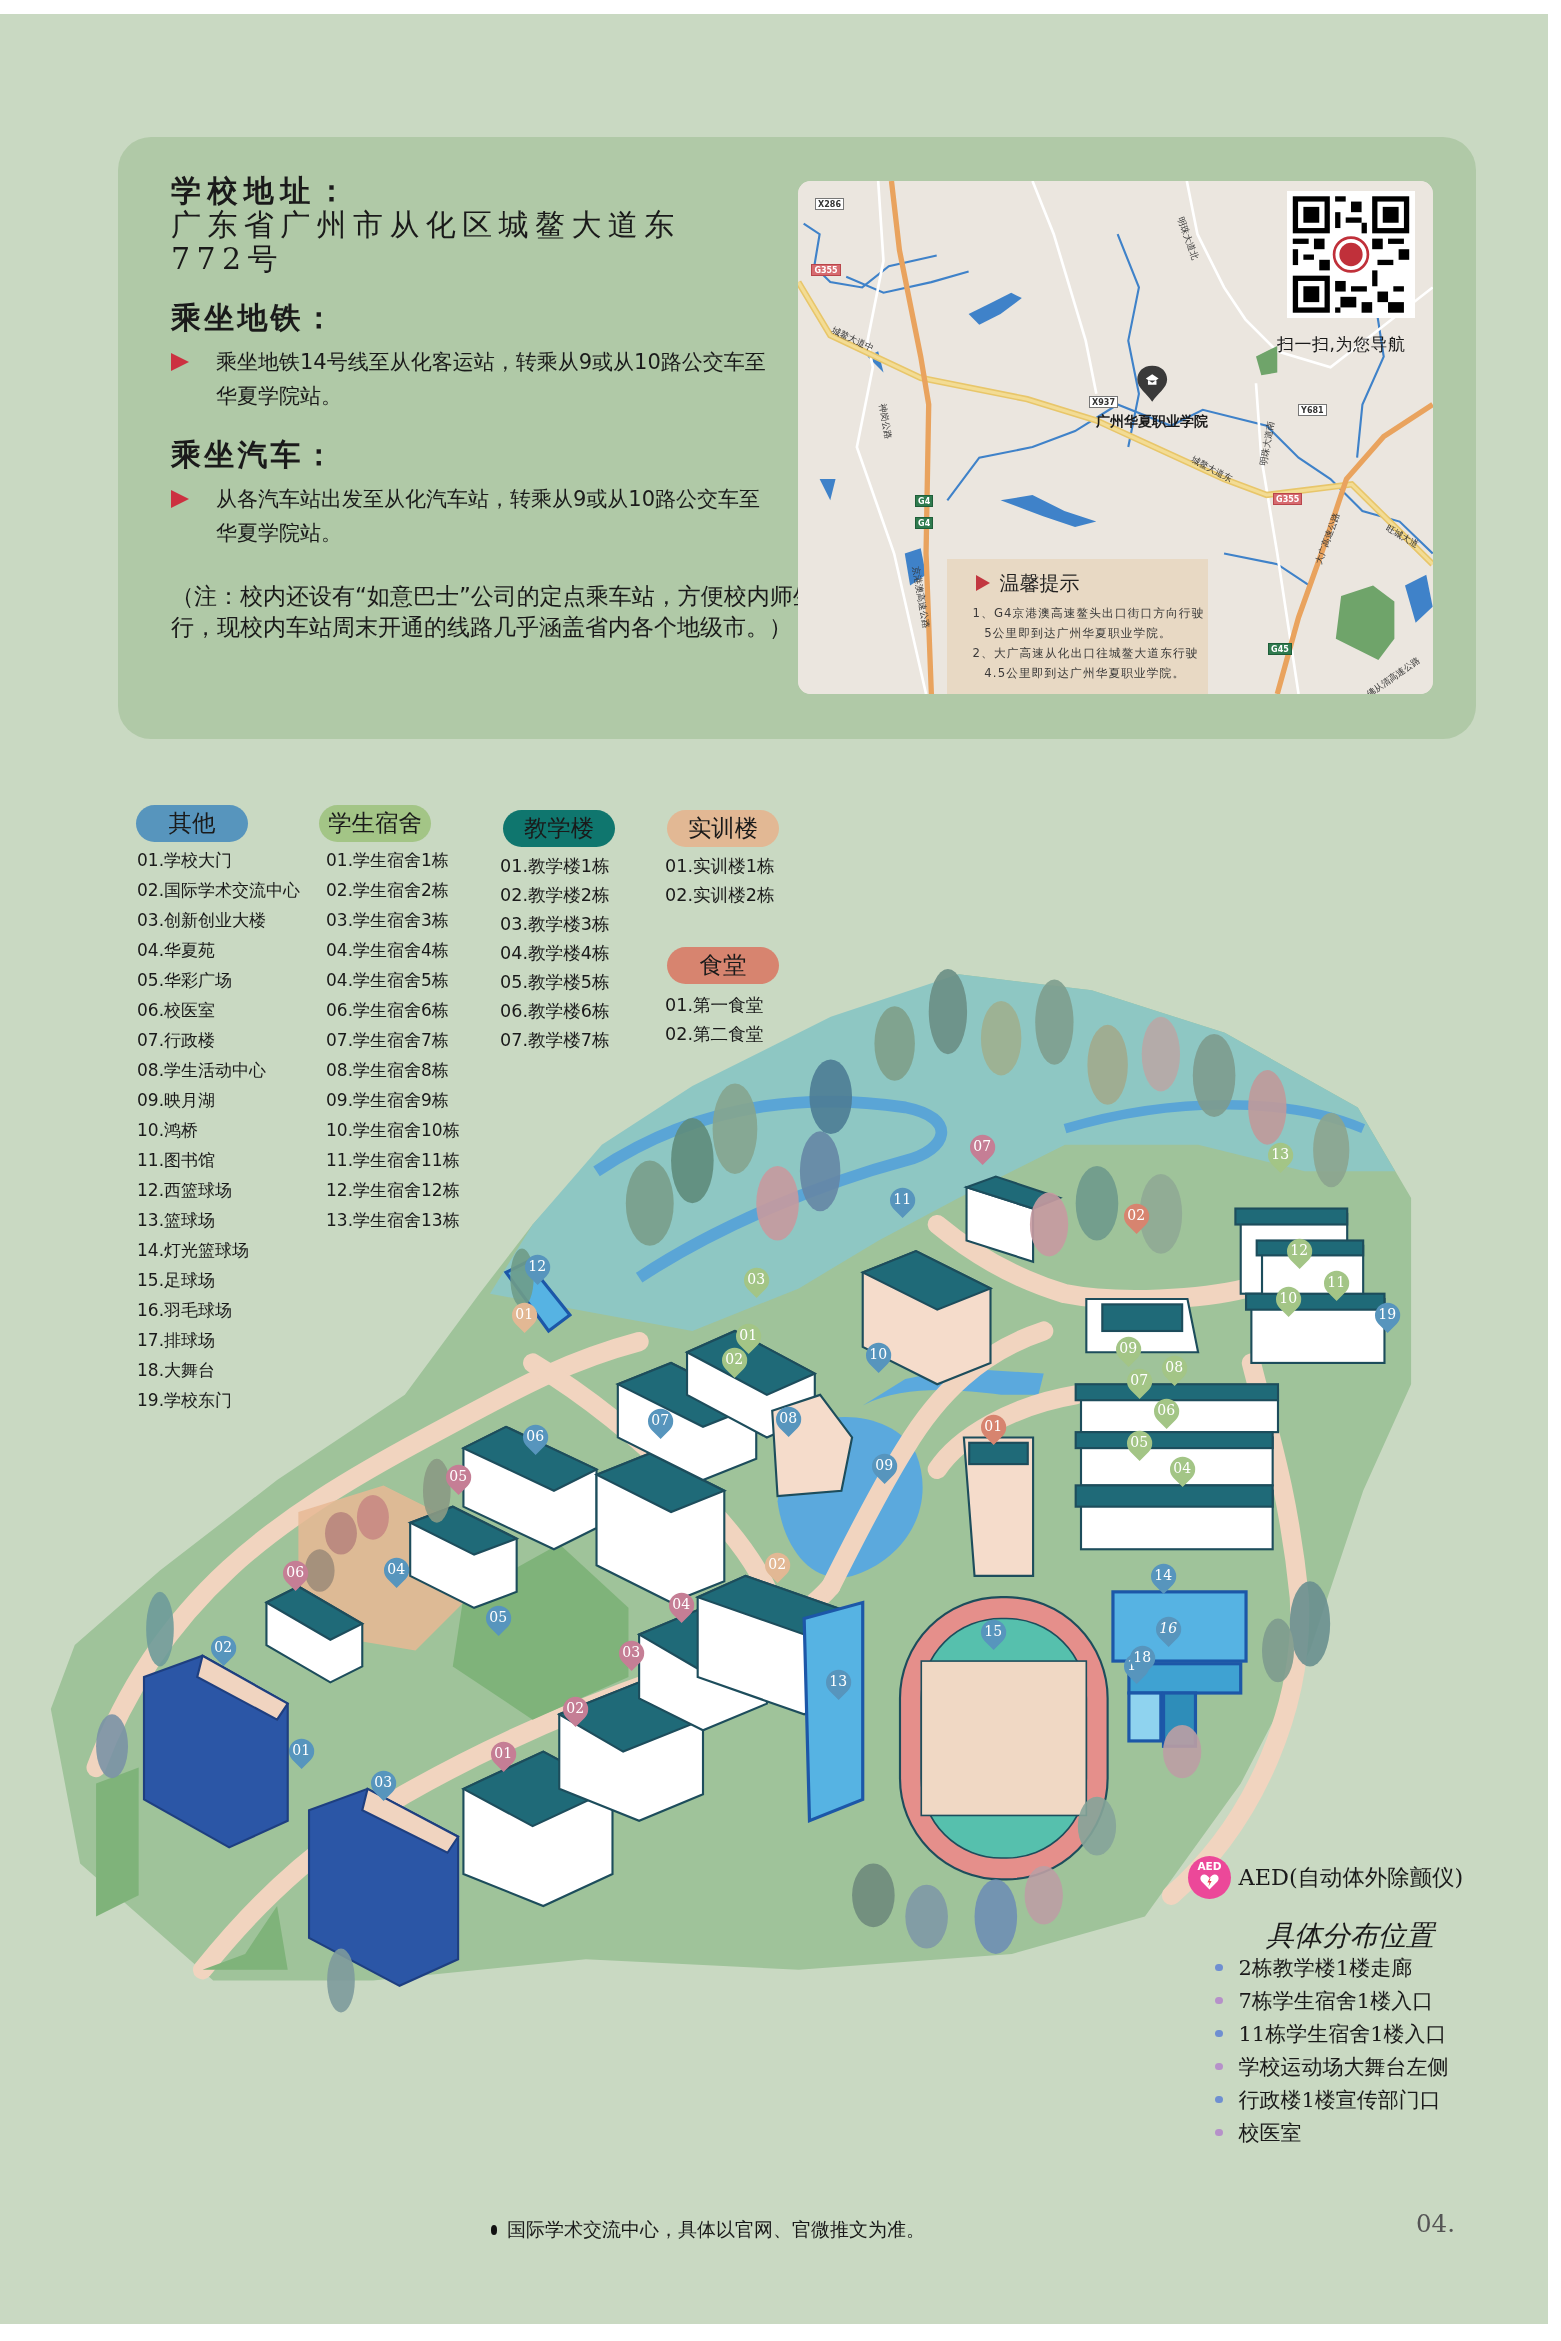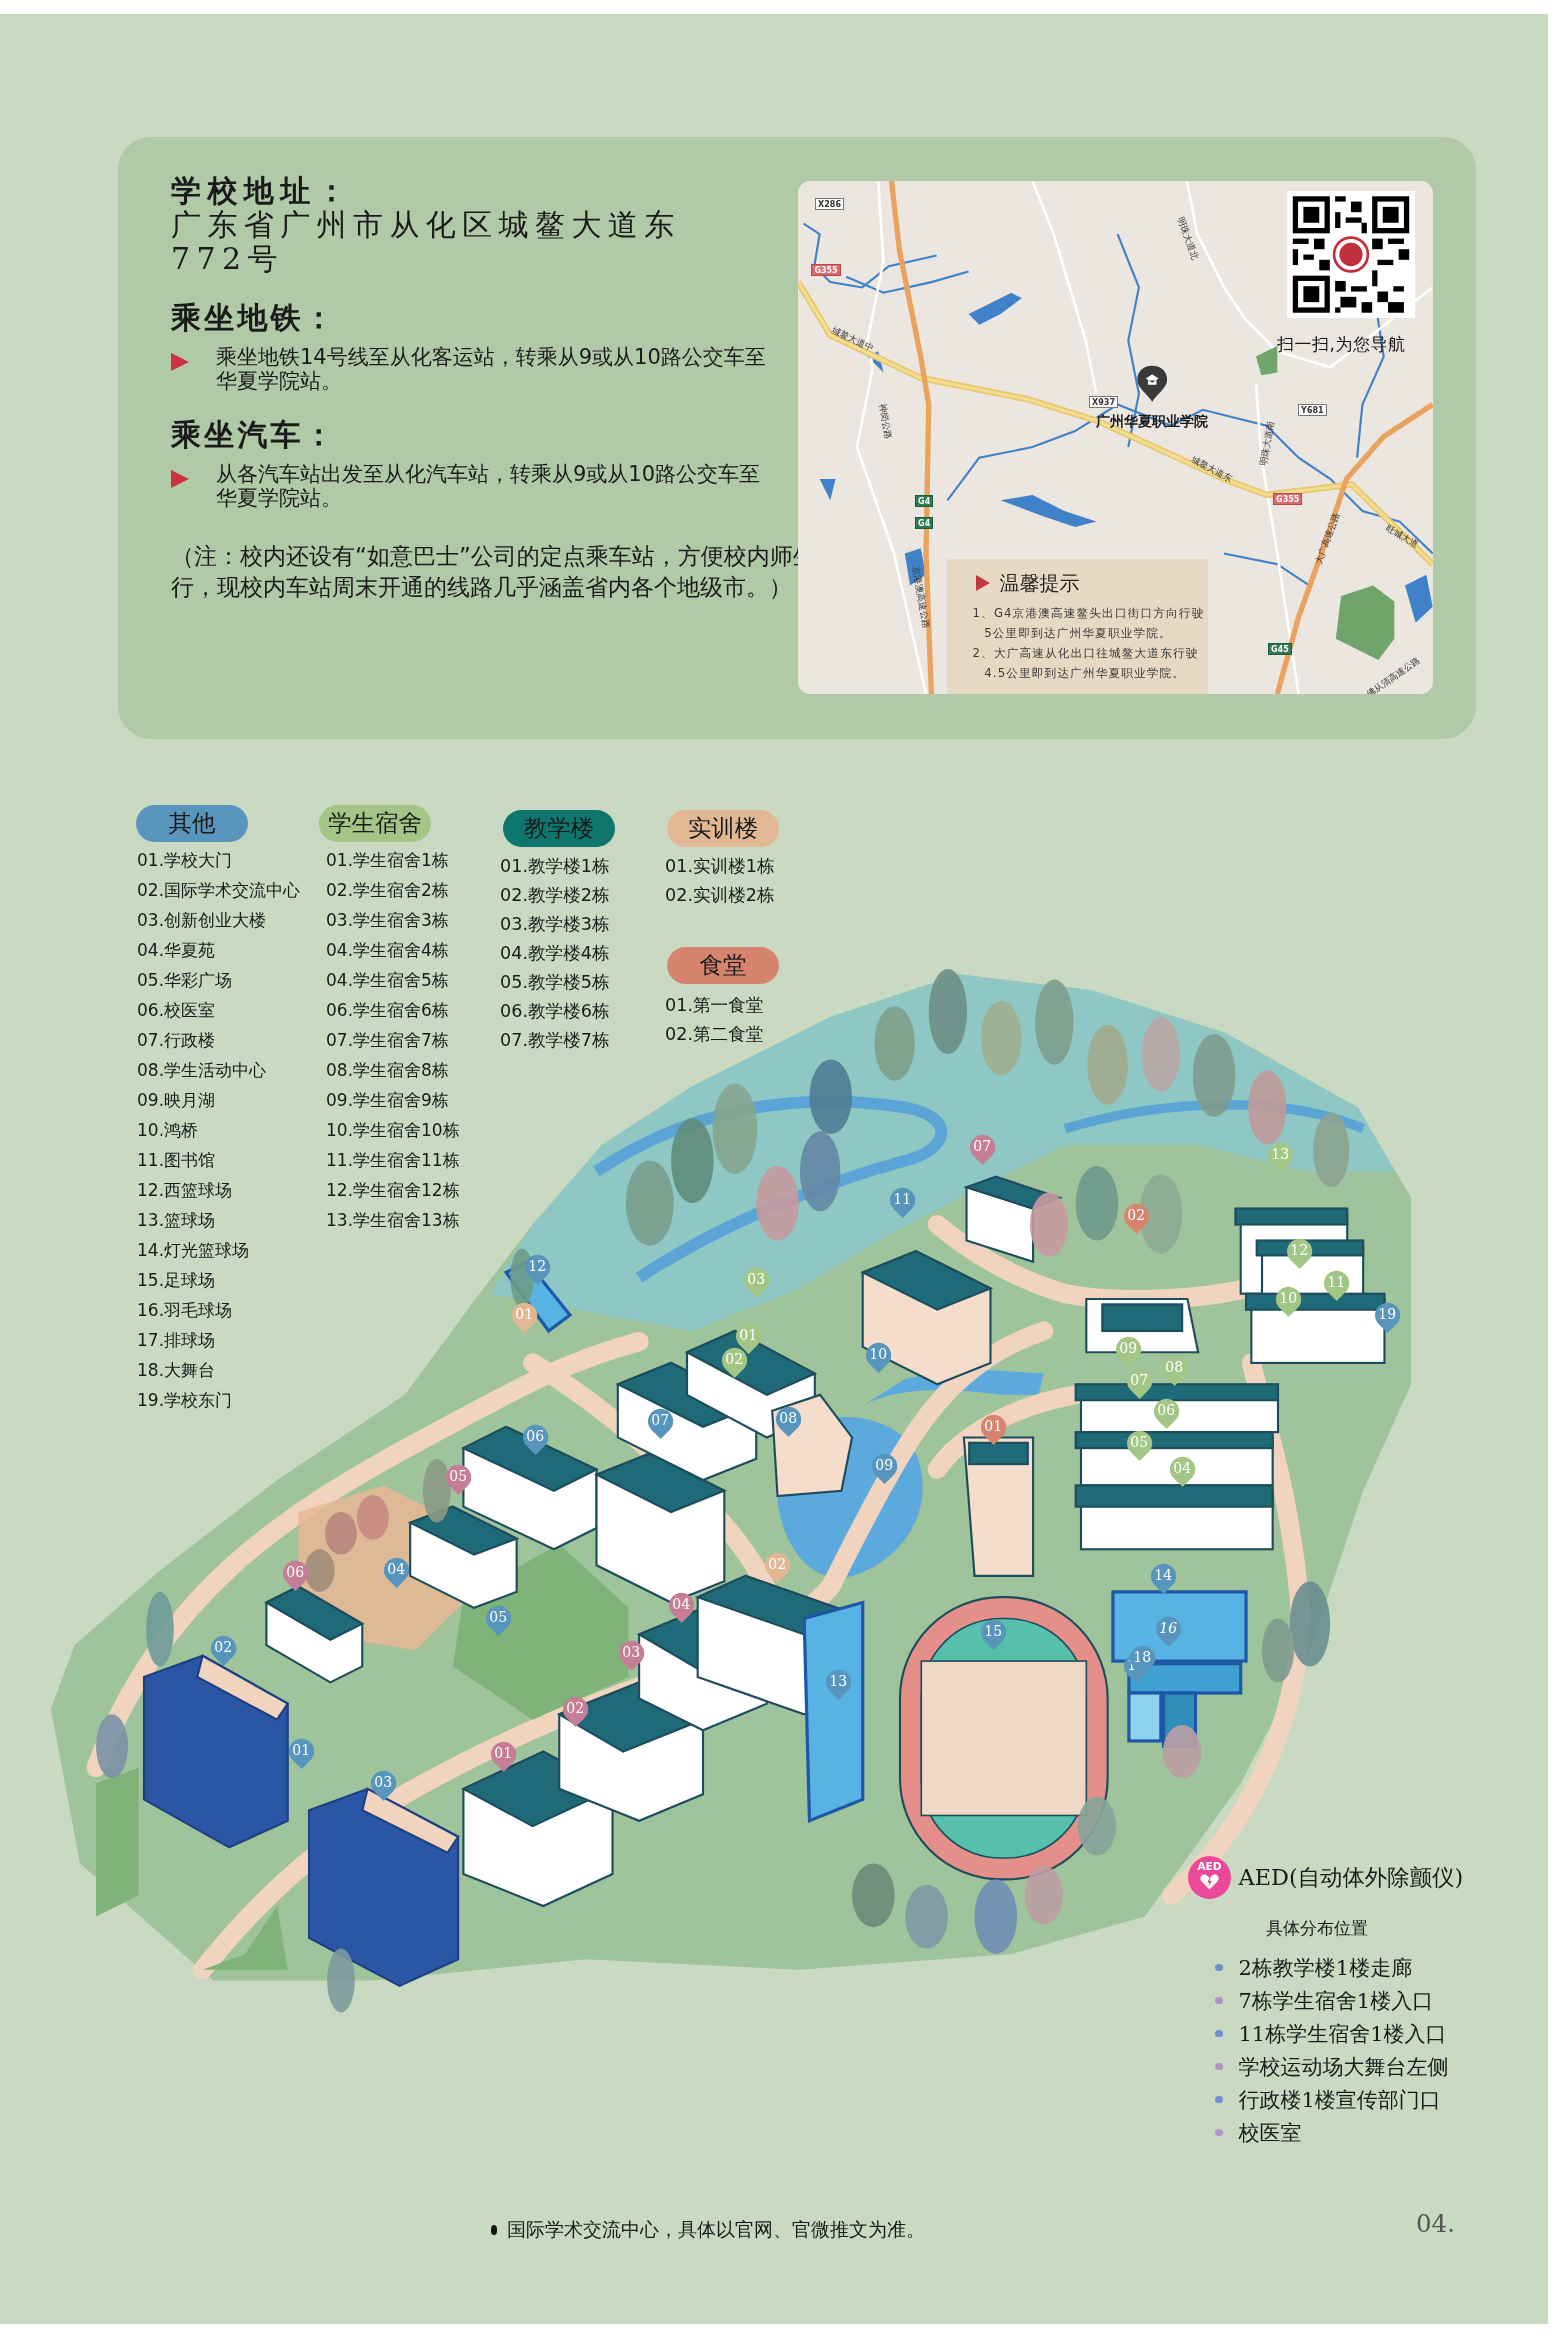--- a/index.html
+++ b/index.html
@@ -7,21 +7,21 @@
          font-family:"DejaVu Sans","Liberation Sans",sans-serif; color:#1a1a1a; }
   .page { position:absolute; left:0; top:14.4px; width:1548px; height:2310px; background:#c9d9c2; }
   .card { position:absolute; left:118px; top:137px; width:1358px; height:602px;
           background:#b0c9a7; border-radius:33px; }
   .addr-block { position:absolute; left:53px; top:37px; width:628px; }
   .h-title { font-family:"DejaVu Serif","Liberation Serif",serif; font-size:30px; letter-spacing:6.4px; line-height:34px; margin:0; }
   .h-sub { font-family:"DejaVu Serif","Liberation Serif",serif; font-size:30px; letter-spacing:3.2px; line-height:34px; margin:24.5px 0 10.6px 0; }
   .bullet-row { display:flex; align-items:flex-start; margin-left:0; }
   .tri { width:0; height:0; border-top:9px solid transparent; border-bottom:9px solid transparent;
          border-left:18px solid #cc3140; margin-top:7.5px; margin-right:27px; flex:none; }
-  .bullet-text { font-size:21px; line-height:24px; width:559px; }
+  .bullet-text { font-size:21px; line-height:34px; width:559px; }
   .note { font-size:23px; line-height:31px; margin-top:31px; width:671px; }
   .mapbox { position:absolute; left:680px; top:44px; width:635px; height:513px; background:#ebe6df;
             border-radius:12.8px; overflow:hidden; }
   .mapbox svg { position:absolute; left:0; top:0; }
   .qr { position:absolute; left:489px; top:9.6px; width:128px; height:127px; background:#fff; }
   .qr-cap { position:absolute; left:479px; top:152px; font-size:17px; letter-spacing:0.5px; white-space:nowrap; }
   .pin-label { position:absolute; left:298px; top:232px; font-size:14px; font-weight:bold; white-space:nowrap; }
   .tipbox { position:absolute; left:149px; top:378px; width:261px; height:136px; background:#e8d9c3; opacity:.96; }
   .tip-h { position:absolute; left:29px; top:10.6px; font-size:20px; display:flex; align-items:center; gap:9.6px; }
   .tip-tri { width:0;height:0;border-top:8px solid transparent;border-bottom:8px solid transparent;border-left:14px solid #c0303a; }
@@ -39,21 +39,21 @@
   .marker { position:absolute; width:24.5px; height:33px; }
   .marker .dot { position:absolute; left:0; top:0; width:24.5px; height:24.5px; border-radius:50% 50% 50% 0;
                  transform:rotate(-45deg); transform-origin:center; }
   .marker .num { position:absolute; left:0; top:3.2px; width:24.5px; text-align:center; color:#fff;
                  font-family:"DejaVu Serif","Liberation Serif",serif; font-size:14px; }
   .aed-head { position:absolute; left:1188px; top:1856px; display:flex; align-items:center; gap:7.5px; }
   .aed-icon { width:43px; height:43px; border-radius:50%; background:#ec4899; position:relative; }
   .aed-icon .t { position:absolute; top:4.3px; width:43px; text-align:center; color:#fff; font-size:10.6px; font-weight:bold; }
   .aed-icon .heart { position:absolute; left:11.7px; top:18px; width:19px; height:16px; }
   .aed-title { font-family:"DejaVu Serif","Liberation Serif",serif; font-size:22.4px; }
-  .aed-sub { position:absolute; left:1266px; top:1917px; font-family:"DejaVu Serif","Liberation Serif",serif; font-size:17px; }
+  .aed-sub { position:absolute; left:1266px; top:1917px; font-family:"DejaVu Serif","Liberation Serif",serif; font-size:28px;font-style:italic; }
   .aed-list { position:absolute; left:1215px; top:1951px; }
   .aed-item { display:flex; align-items:center; height:33px; font-family:"DejaVu Serif","Liberation Serif",serif; font-size:21px; }
   .aed-dot { width:7.5px; height:7.5px; border-radius:50%; margin-right:16px; }
   .footer { position:absolute; left:491px; top:2217px; font-size:19px; display:flex; align-items:center; gap:9.6px; }
   .footer .b { width:6.4px; height:9.6px; border-radius:50%; background:#111; }
   .pageno { position:absolute; left:1416px; top:2209px; font-family:"DejaVu Serif","Liberation Serif",serif; font-size:24.5px; color:#555; }
 </style>
 </head>
 <body>
 

